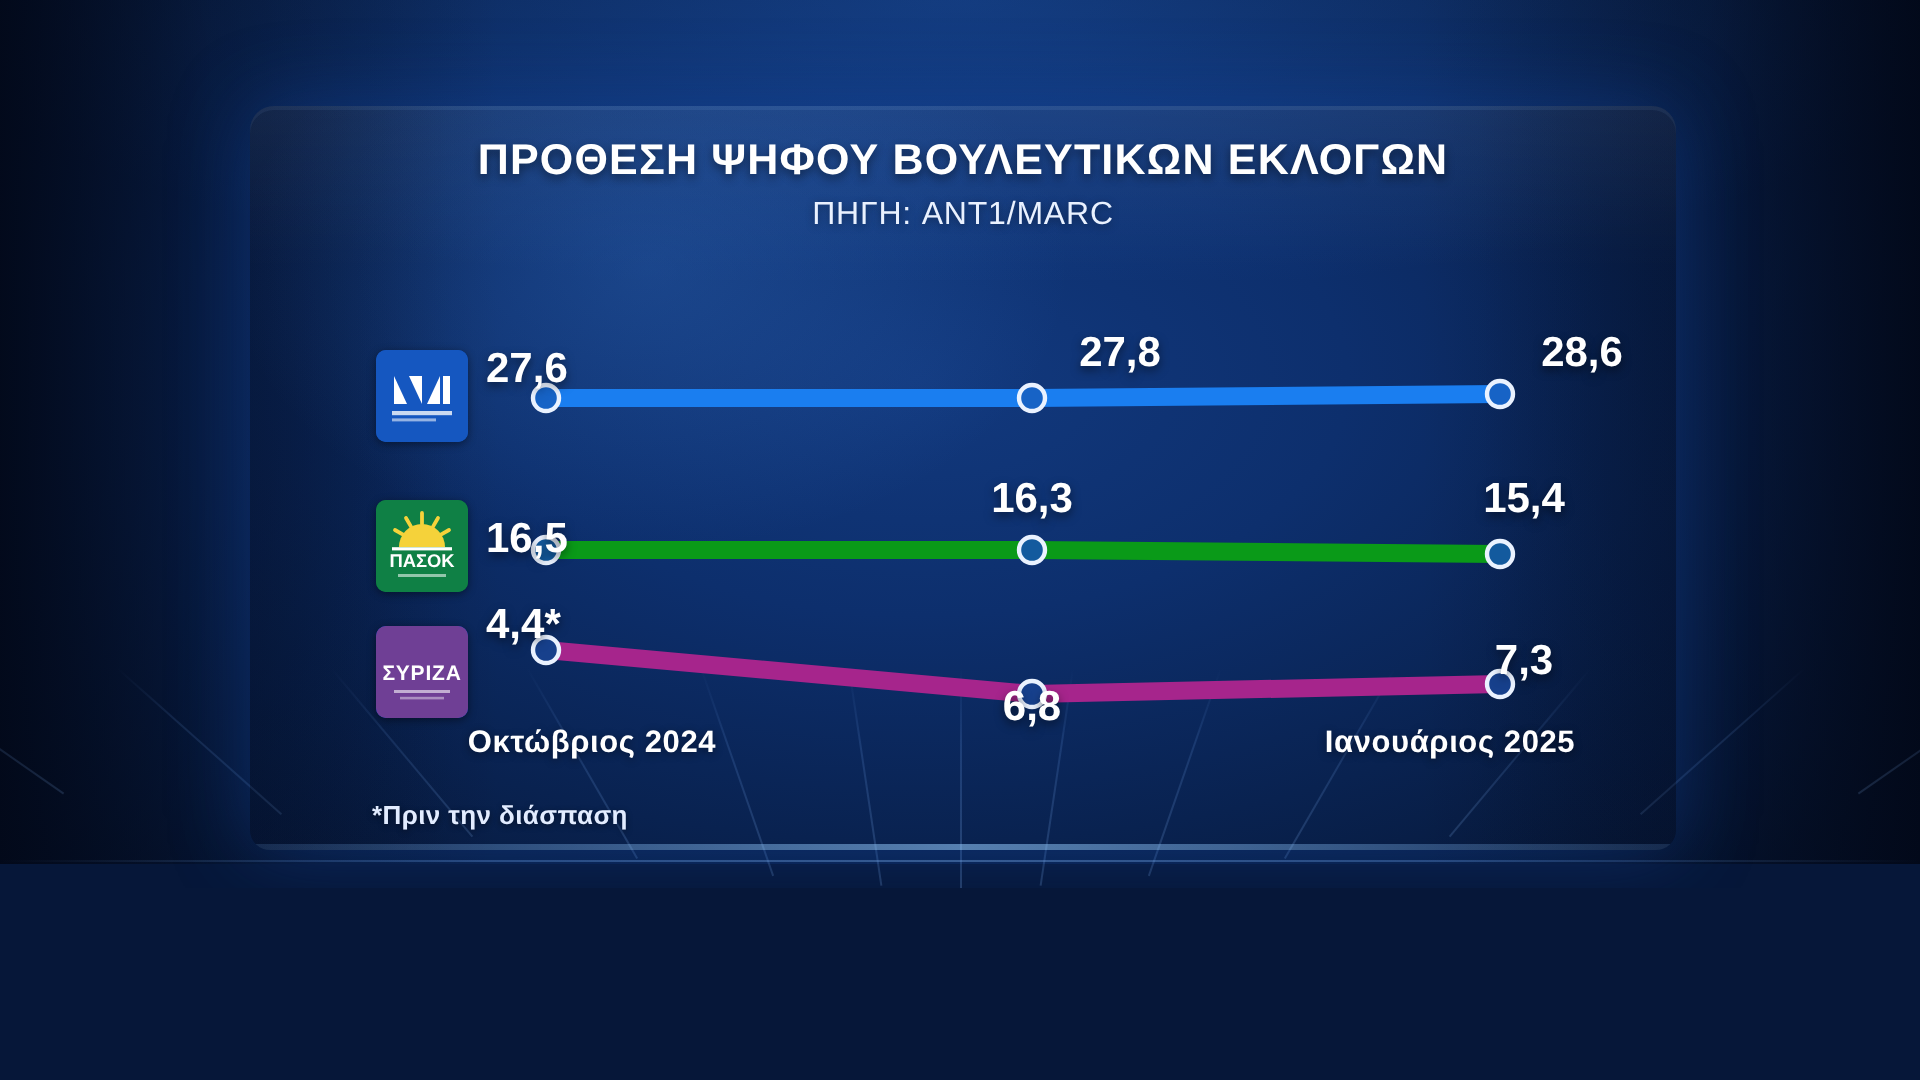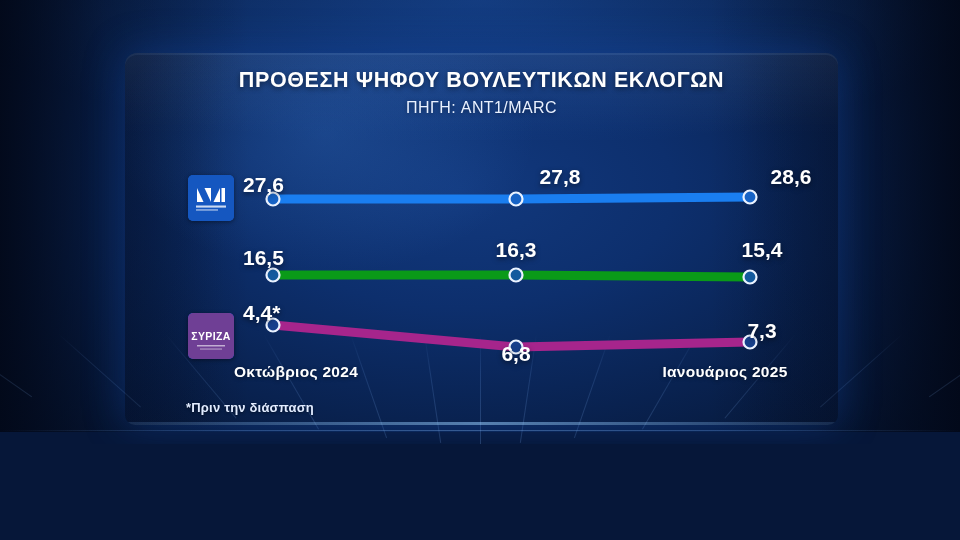--- a/index.html
+++ b/index.html
@@ -186,22 +186,38 @@
         </svg>
       </div>
       <div class="values">
         <div class="val" style="left:118px;top:8px;">27,6</div>
         <div class="val c" style="left:391px;top:0px;margin-left:44px;">27,8</div>
         <div class="val c" style="left:666px;top:0px;">28,6</div>
       </div>
     </div>
 
     <div class="row" style="top:185px;">
+      <div class="logo" style="top:12px;background:#0a7a3c;">
+        <svg width="46" height="46" viewBox="0 0 46 46">
+          <rect x="0" y="0" width="46" height="46" rx="4" fill="#0f8045"></rect>
+          <g stroke="#f5d23a" stroke-width="1.9" stroke-linecap="round">
+            <line x1="23" y1="6.5" x2="23" y2="12"></line>
+            <line x1="15" y1="9" x2="17.5" y2="13.3"></line>
+            <line x1="31" y1="9" x2="28.5" y2="13.3"></line>
+            <line x1="9.5" y1="15" x2="14" y2="17.6"></line>
+            <line x1="36.5" y1="15" x2="32" y2="17.6"></line>
+          </g>
+          <path d="M11.5 23.5 A11.5 11.5 0 0 1 34.5 23.5 Z" fill="#f5d23a"></path>
+          <rect x="8" y="23.6" width="30" height="1.6" fill="#ffffff"></rect>
+          <text x="23" y="33.6" font-family="Liberation Sans, sans-serif" font-size="9.2" font-weight="bold" fill="#ffffff" text-anchor="middle">ΠΑΣΟΚ</text>
+          <rect x="11" y="37" width="24" height="1.5" fill="#ffffff" opacity=".55"></rect>
+        </svg>
+      </div>
       <div class="values">
-        <div class="val" style="left:118px;top:8px;">16,5</div>
+        <div class="val" style="left:118px;top:20px;">16,5</div>
         <div class="val c" style="left:391px;top:0px;">16,3</div>
         <div class="val c" style="left:637px;top:0px;">15,4</div>
       </div>
     </div>
 
     <div class="row" style="top:250px;">
       <div class="logo" style="top:10px;background:#1d4ed8;">
         <svg width="46" height="46" viewBox="0 0 46 46">
           <rect x="0" y="0" width="46" height="46" rx="4" fill="#6f3f95"></rect>
           <text x="23" y="27" font-family="Liberation Sans, sans-serif" font-size="10.5" font-weight="bold" fill="#ffffff" text-anchor="middle" letter-spacing="0.4">ΣΥΡΙΖΑ</text>

